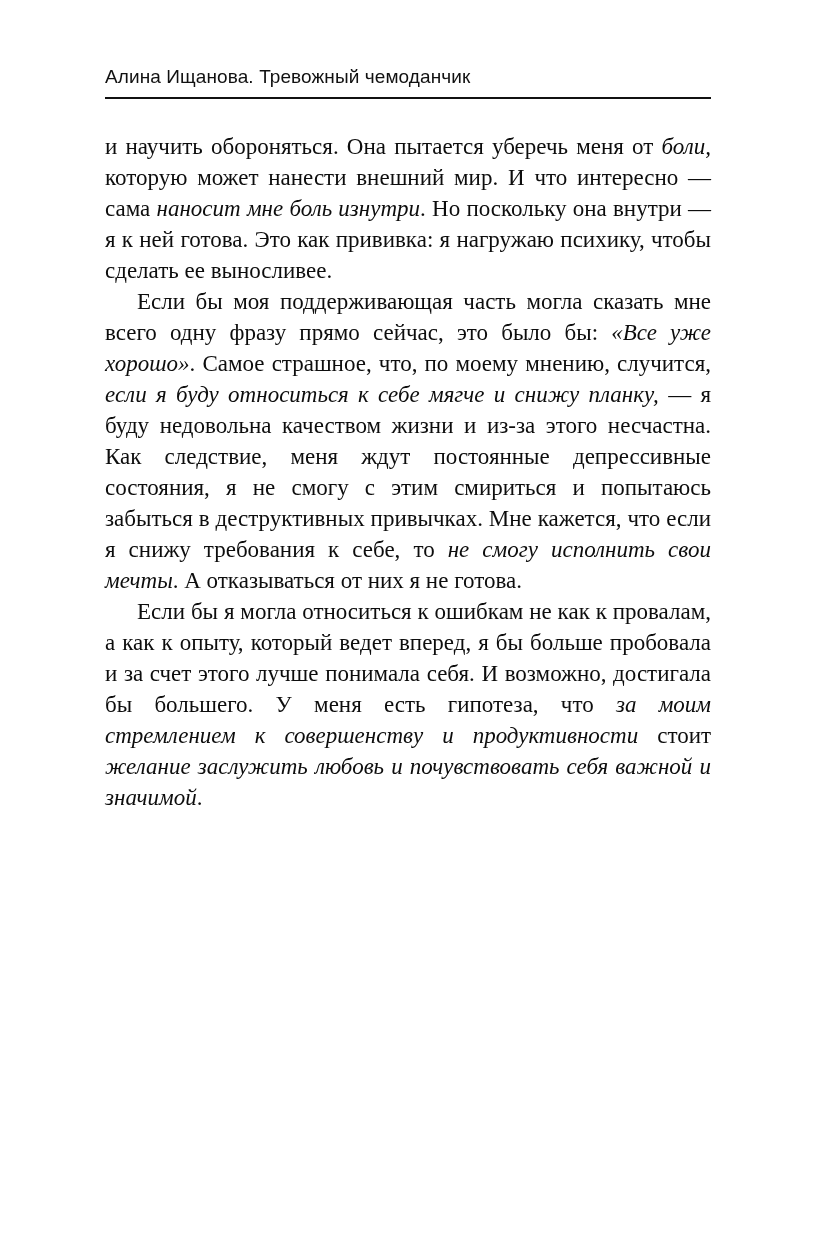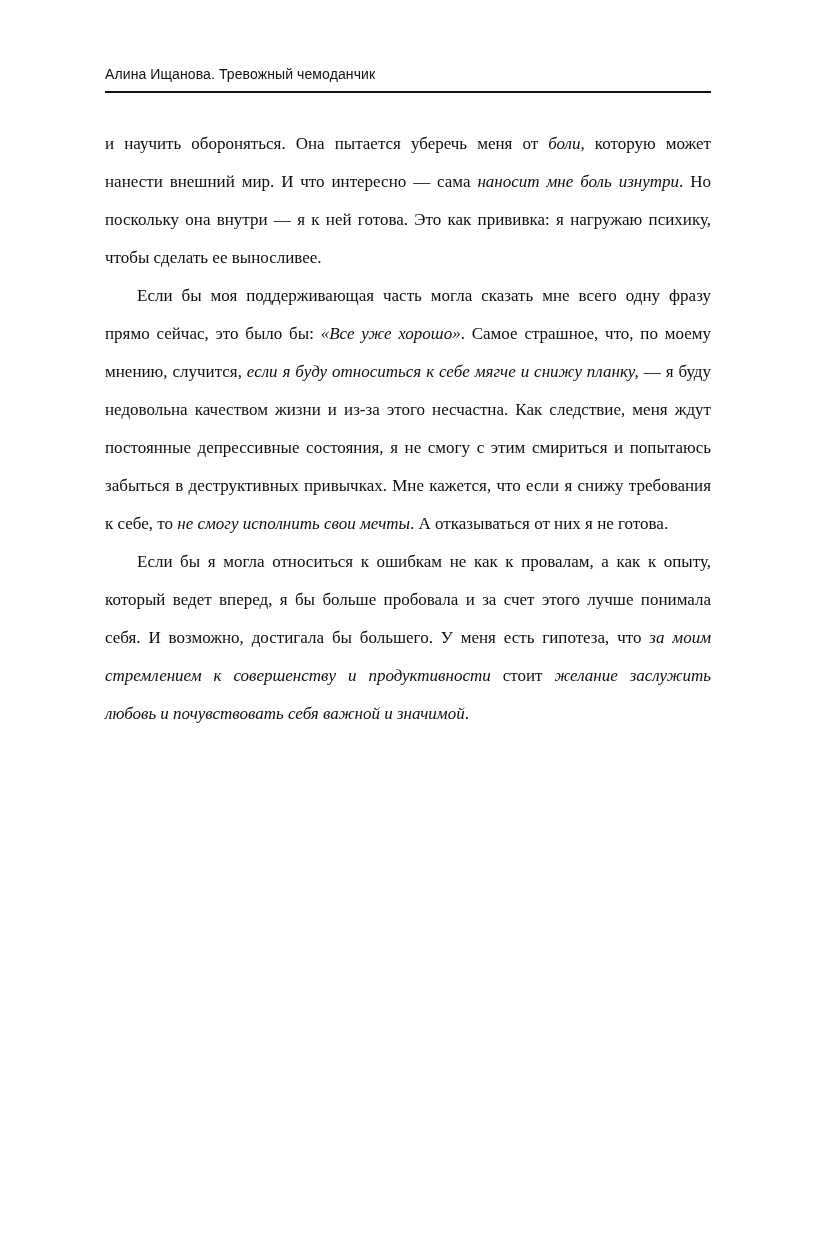--- a/index.html
+++ b/index.html
@@ -24,33 +24,33 @@
     background: #ffffff;
   }
   .content {
     position: absolute;
     left: 105px;
     top: 66px;
     width: 606px;
   }
   .running-head {
     font-family: "Liberation Sans", sans-serif;
-    font-size: 14px;
+    font-size: 19px;
     letter-spacing: 0.1px;
     color: #111111;
     padding-bottom: 9px;
   }
   .rule {
     border-bottom: 2.2px solid #111111;
     width: 100%;
     margin-bottom: 32px;
   }
   .body-text {
-    font-size: 17px;
-    line-height: 38px;
+    font-size: 23px;
+    line-height: 31px;
     text-align: justify;
     text-justify: inter-word;
     hyphens: manual;
     color: #0d0d0d;
   }
   .body-text p {
     margin: 0;
   }
   .body-text p.indent {
     text-indent: 32px;

